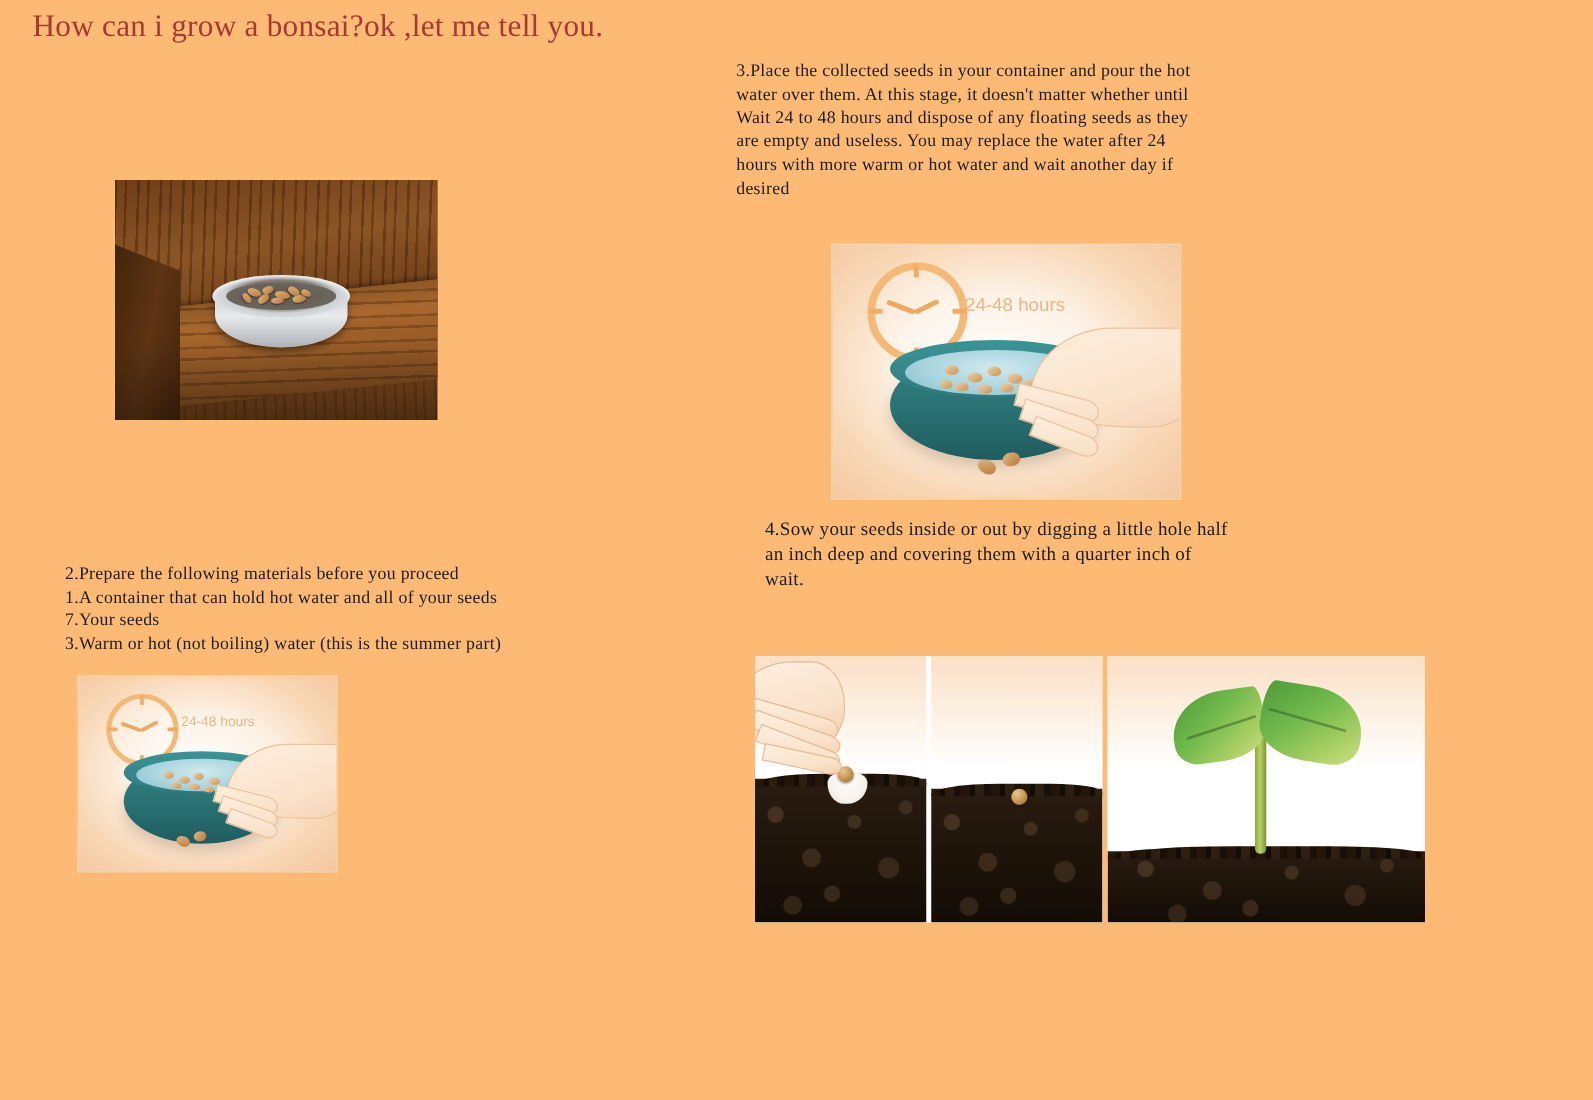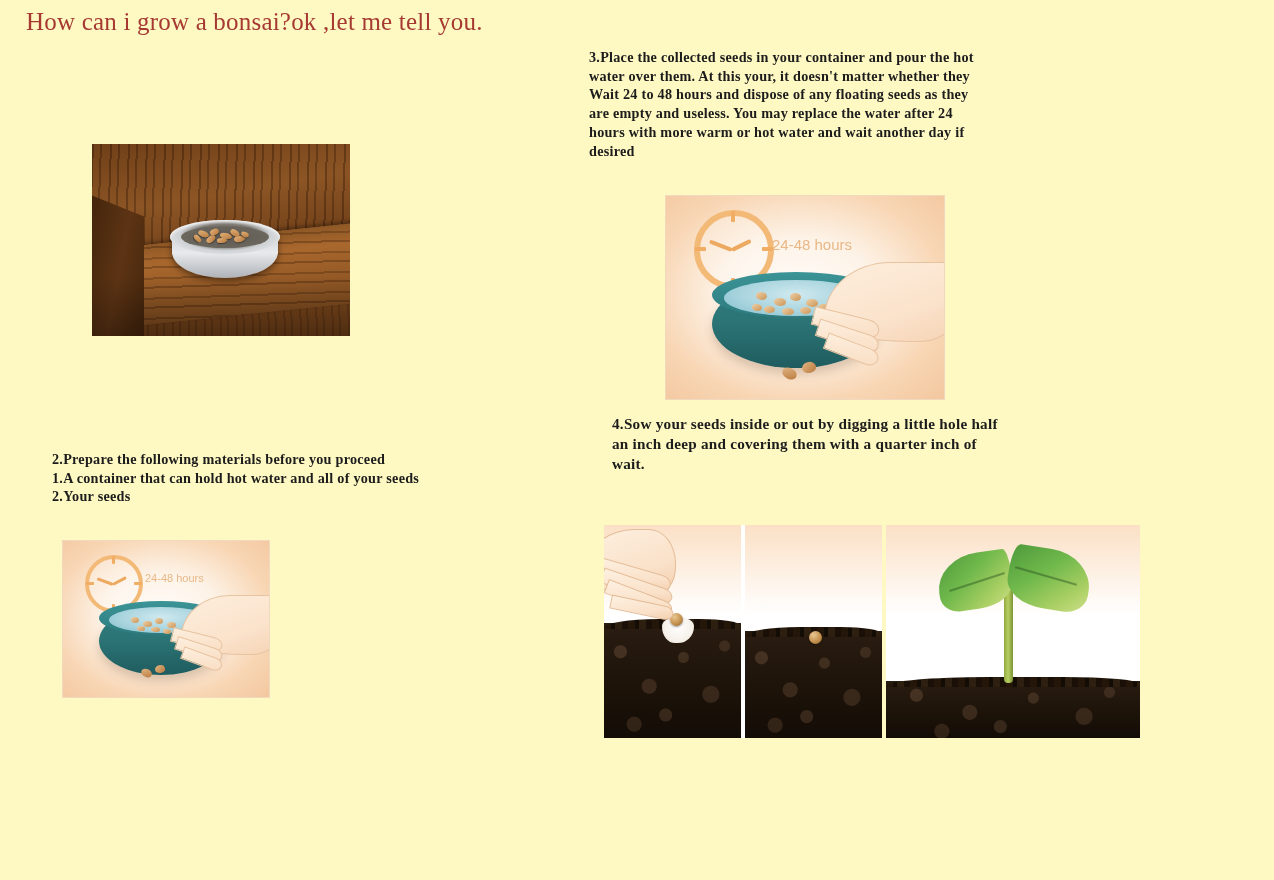--- a/index.html
+++ b/index.html
@@ -12,41 +12,41 @@
     width: 1274px;
     height: 880px;
     position: relative;
     overflow: hidden;
     font-family: "Liberation Serif", "DejaVu Serif", serif;
     color: #1a1a1a;
   }
   .page {
     position: absolute;
     inset: 0;
-    background: #fef9c3;
+    background: #fdba74;
   }
 
   
   .title {
     position: absolute;
     left: 26px;
     top: 8px;
     font-size: 25px;
     font-weight: 400;
     color: #a63a33;
     letter-spacing: 0.2px;
     white-space: nowrap;
     font-family: "Liberation Serif", "DejaVu Serif", serif;
   }
 
   
   .textblock {
     position: absolute;
     font-family: "Liberation Serif", "DejaVu Serif", serif;
-    font-weight: bold;
+    font-weight: normal;
     color: #1c1c1c;
     font-size: 14.5px;
     line-height: 1.32;
     letter-spacing: 0.25px;
   }
   .textblock .line { white-space: nowrap; }
 
   #step1-text { left: 30px;  top: 114px;  width: 440px; font-size: 14.8px; }
   #step2-text { left: 52px;  top: 450px;  width: 440px; font-size: 14.2px; }
   #step3-text { left: 589px; top: 48px;   width: 448px; font-size: 14.2px; }
@@ -266,21 +266,22 @@
       <div class="seed-t" style="left:23px;top:16px;width:9px;height:5px;transform:rotate(48deg)"></div>
       <div class="seed-t" style="left:47px;top:18px;width:10px;height:5px;transform:rotate(-6deg)"></div>
       <div class="seed-t" style="left:71px;top:12px;width:8px;height:5px;transform:rotate(22deg)"></div>
     </div>
     <div class="shadow-corner"></div>
   </div>
 
   <div class="textblock" id="step2-text">
     <div class="line">2.Prepare the following materials before you proceed</div>
     <div class="line">1.A container that can hold hot water and all of your seeds</div>
-    <div class="line">2.Your seeds</div>
+    <div class="line">7.Your seeds</div>
+    <div class="line">3.Warm or hot (not boiling) water (this is the summer part)</div>
   </div>
 
   <div class="figure soak" id="fig-soak-small">
     <div class="clock" style="left:22px;top:14px;width:50px;height:50px;border-width:4px;">
       <div class="tick" style="left:23px;top:-3px;width:3px;height:8px;"></div>
       <div class="tick" style="left:23px;bottom:-3px;width:3px;height:8px;"></div>
       <div class="tick" style="left:-3px;top:23px;width:8px;height:3px;"></div>
       <div class="tick" style="right:-3px;top:23px;width:8px;height:3px;"></div>
       <div class="hand-h" style="left:24px;top:24px;width:15px;height:3px;transform:rotate(-28deg)"></div>
       <div class="hand-m" style="left:24px;top:24px;width:17px;height:3px;transform:rotate(200deg)"></div>
@@ -301,21 +302,21 @@
     <div class="hand" style="left:118px;top:54px;width:100px;height:58px;border-radius:48% 12% 30% 62% / 70% 40% 50% 30%;"></div>
     <div class="finger" style="left:108px;top:92px;width:50px;height:13px;transform:rotate(14deg)"></div>
     <div class="finger" style="left:112px;top:102px;width:46px;height:12px;transform:rotate(18deg)"></div>
     <div class="finger" style="left:118px;top:112px;width:40px;height:11px;transform:rotate(20deg)"></div>
     <div class="fallen" style="left:78px;top:128px;width:11px;height:8px;transform:rotate(20deg)"></div>
     <div class="fallen" style="left:92px;top:124px;width:10px;height:8px;transform:rotate(-15deg)"></div>
   </div>
 
   <div class="textblock" id="step3-text">
     <div class="line">3.Place the collected seeds in your container and pour the hot</div>
-    <div class="line">water over them. At this your, it doesn't matter whether they</div>
+    <div class="line">water over them. At this stage, it doesn't matter whether until</div>
     <div class="line"> Wait 24 to 48 hours and dispose of any floating seeds as they</div>
     <div class="line">are empty and useless. You may replace the water after 24</div>
     <div class="line">hours with more warm or hot water and wait another day if</div>
     <div class="line">desired</div>
   </div>
 
   <div class="figure soak" id="fig-soak-big">
     <div class="clock" style="left:28px;top:14px;width:68px;height:68px;border-width:6px;">
       <div class="tick" style="left:31px;top:-5px;width:4px;height:11px;"></div>
       <div class="tick" style="left:31px;bottom:-5px;width:4px;height:11px;"></div>

